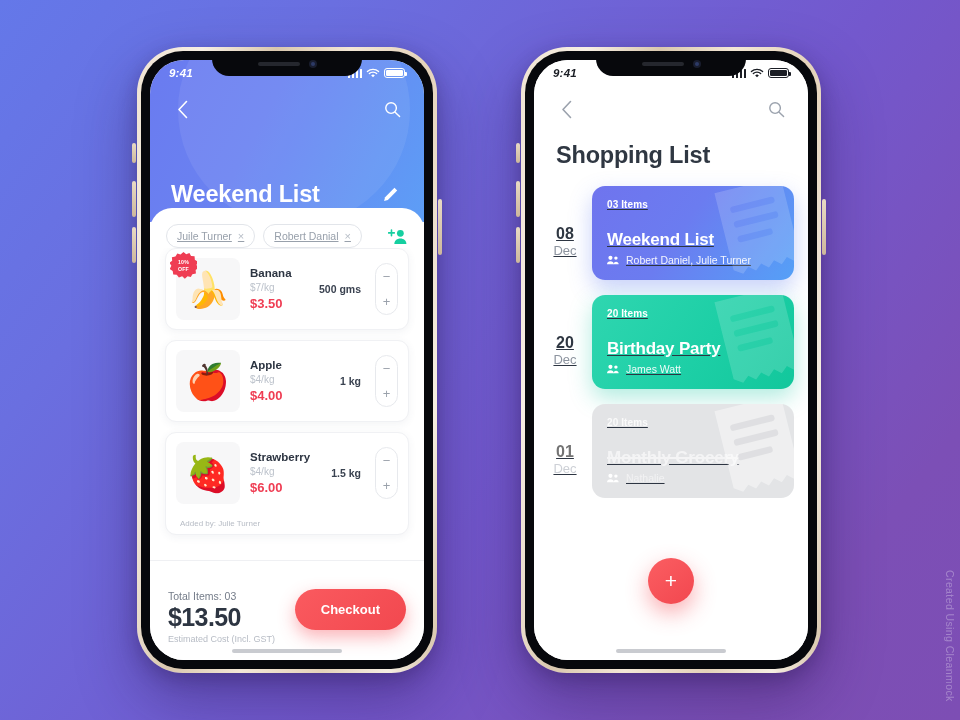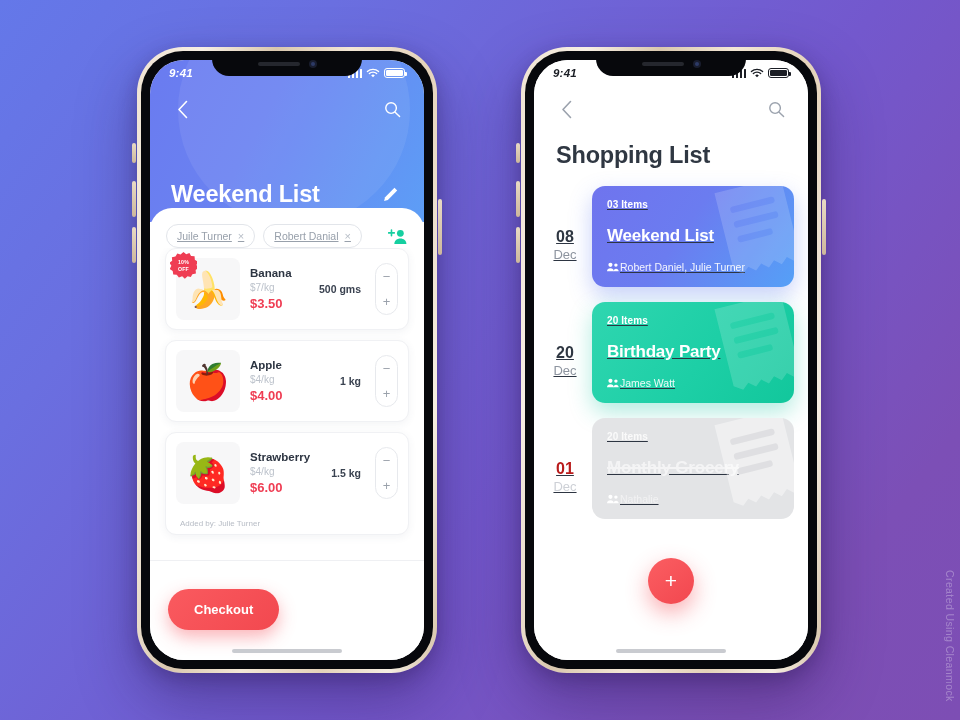--- a/index.html
+++ b/index.html
@@ -173,35 +173,35 @@
     position: absolute; top: 32px; left: 0; right: 0; height: 34px;
     display: flex; align-items: center; justify-content: space-between; padding: 0 19px;
     color: #9ba2ad;
   }
   .r-title { position: absolute; top: 82px; left: 22px; font-size: 23.5px; font-weight: 700; color: #2f3742; letter-spacing: -.2px; }
   .r-list { position: absolute; top: 126px; left: 0; right: 0; padding: 0 14px; }
   .r-row { display: flex; align-items: center; gap: 10px; margin-bottom: 15px; text-decoration: underline; }
   .r-date { width: 34px; text-align: center; padding-top: 18px; flex: 0 0 34px; }
   .r-day { font-size: 16px; font-weight: 700; color: #2f3742; line-height: 1.05; }
   .r-mon { font-size: 13px; color: #8d949f; margin-top: 1px; }
-  .r-row.done .r-day { color: #b91c1c; }
+  .r-row.done .r-day { color: #737373; }
   .r-row.done .r-mon { color: #cdd0d6; }
   .r-card {
     flex: 1; border-radius: 13px; padding: 13px 15px 14px 15px;
     color: #fff; position: relative; overflow: hidden; min-height: 94px;
     display: flex; flex-direction: column; justify-content: space-between; cursor: pointer;
   }
   .r-card.blue  { background: linear-gradient(125deg,#6f74ee 0%,#6b7cf0 45%,#55a0f7 100%); box-shadow: 0 9px 22px rgba(90,120,240,.34); }
   .r-card.teal  { background: linear-gradient(125deg,#2fd6b0 0%,#1dcfa6 55%,#12c79c 100%); box-shadow: 0 9px 22px rgba(30,200,165,.34); }
   .r-card.grey  { background: #e3e4e6; box-shadow: none; }
   .r-items { font-size: 10px; font-weight: 700; letter-spacing: .1px; }
   .r-card.grey .r-items { color: #fafafa; }
   .r-name { font-size: 17px; font-weight: 700; letter-spacing: -.2px; margin-top: 16px; }
   .r-row.done .r-name { text-decoration: line-through; color: #f4f4f5; text-decoration-thickness: 1.5px; }
-  .r-people { display: flex; align-items: center; gap: 1px; font-size: 10.5px; margin-top: 15px; color: rgba(255,255,255,.92); }
+  .r-people { display: flex; align-items: center; gap: 7px; font-size: 10.5px; margin-top: 4px; color: rgba(255,255,255,.92); }
   .r-card.grey .r-people { color: #f2f2f3; }
   .receipt {
     position: absolute; right: -12px; top: -6px; width: 96px; height: 104px;
     opacity: .16; pointer-events: none;
   }
   .r-card.grey .receipt { opacity: .42; }
   .fab {
     position: absolute; bottom: 56px; left: 50%; transform: translateX(-50%);
     width: 46px; height: 46px; border-radius: 50%;
     background: linear-gradient(140deg,#fb5e62,#f2474f);
@@ -342,20 +342,25 @@
             <div class="stepper">
               <div>−</div>
               <div>+</div>
             </div>
             <div class="added-by">Added by: Julie Turner</div>
           </div>
 
         </div>
 
         <div class="l-footer">
+          <div>
+            <div class="total-items">Total Items: 03</div>
+            <div class="total-amt">$13.50</div>
+            <div class="total-note">Estimated Cost (Incl. GST)</div>
+          </div>
           <button class="checkout">Checkout</button>
         </div>
       </div>
 
       <div class="home-ind"></div>
     </div>
     <div class="notch">
       <span class="speaker"></span>
       <span class="cam"></span>
     </div>

